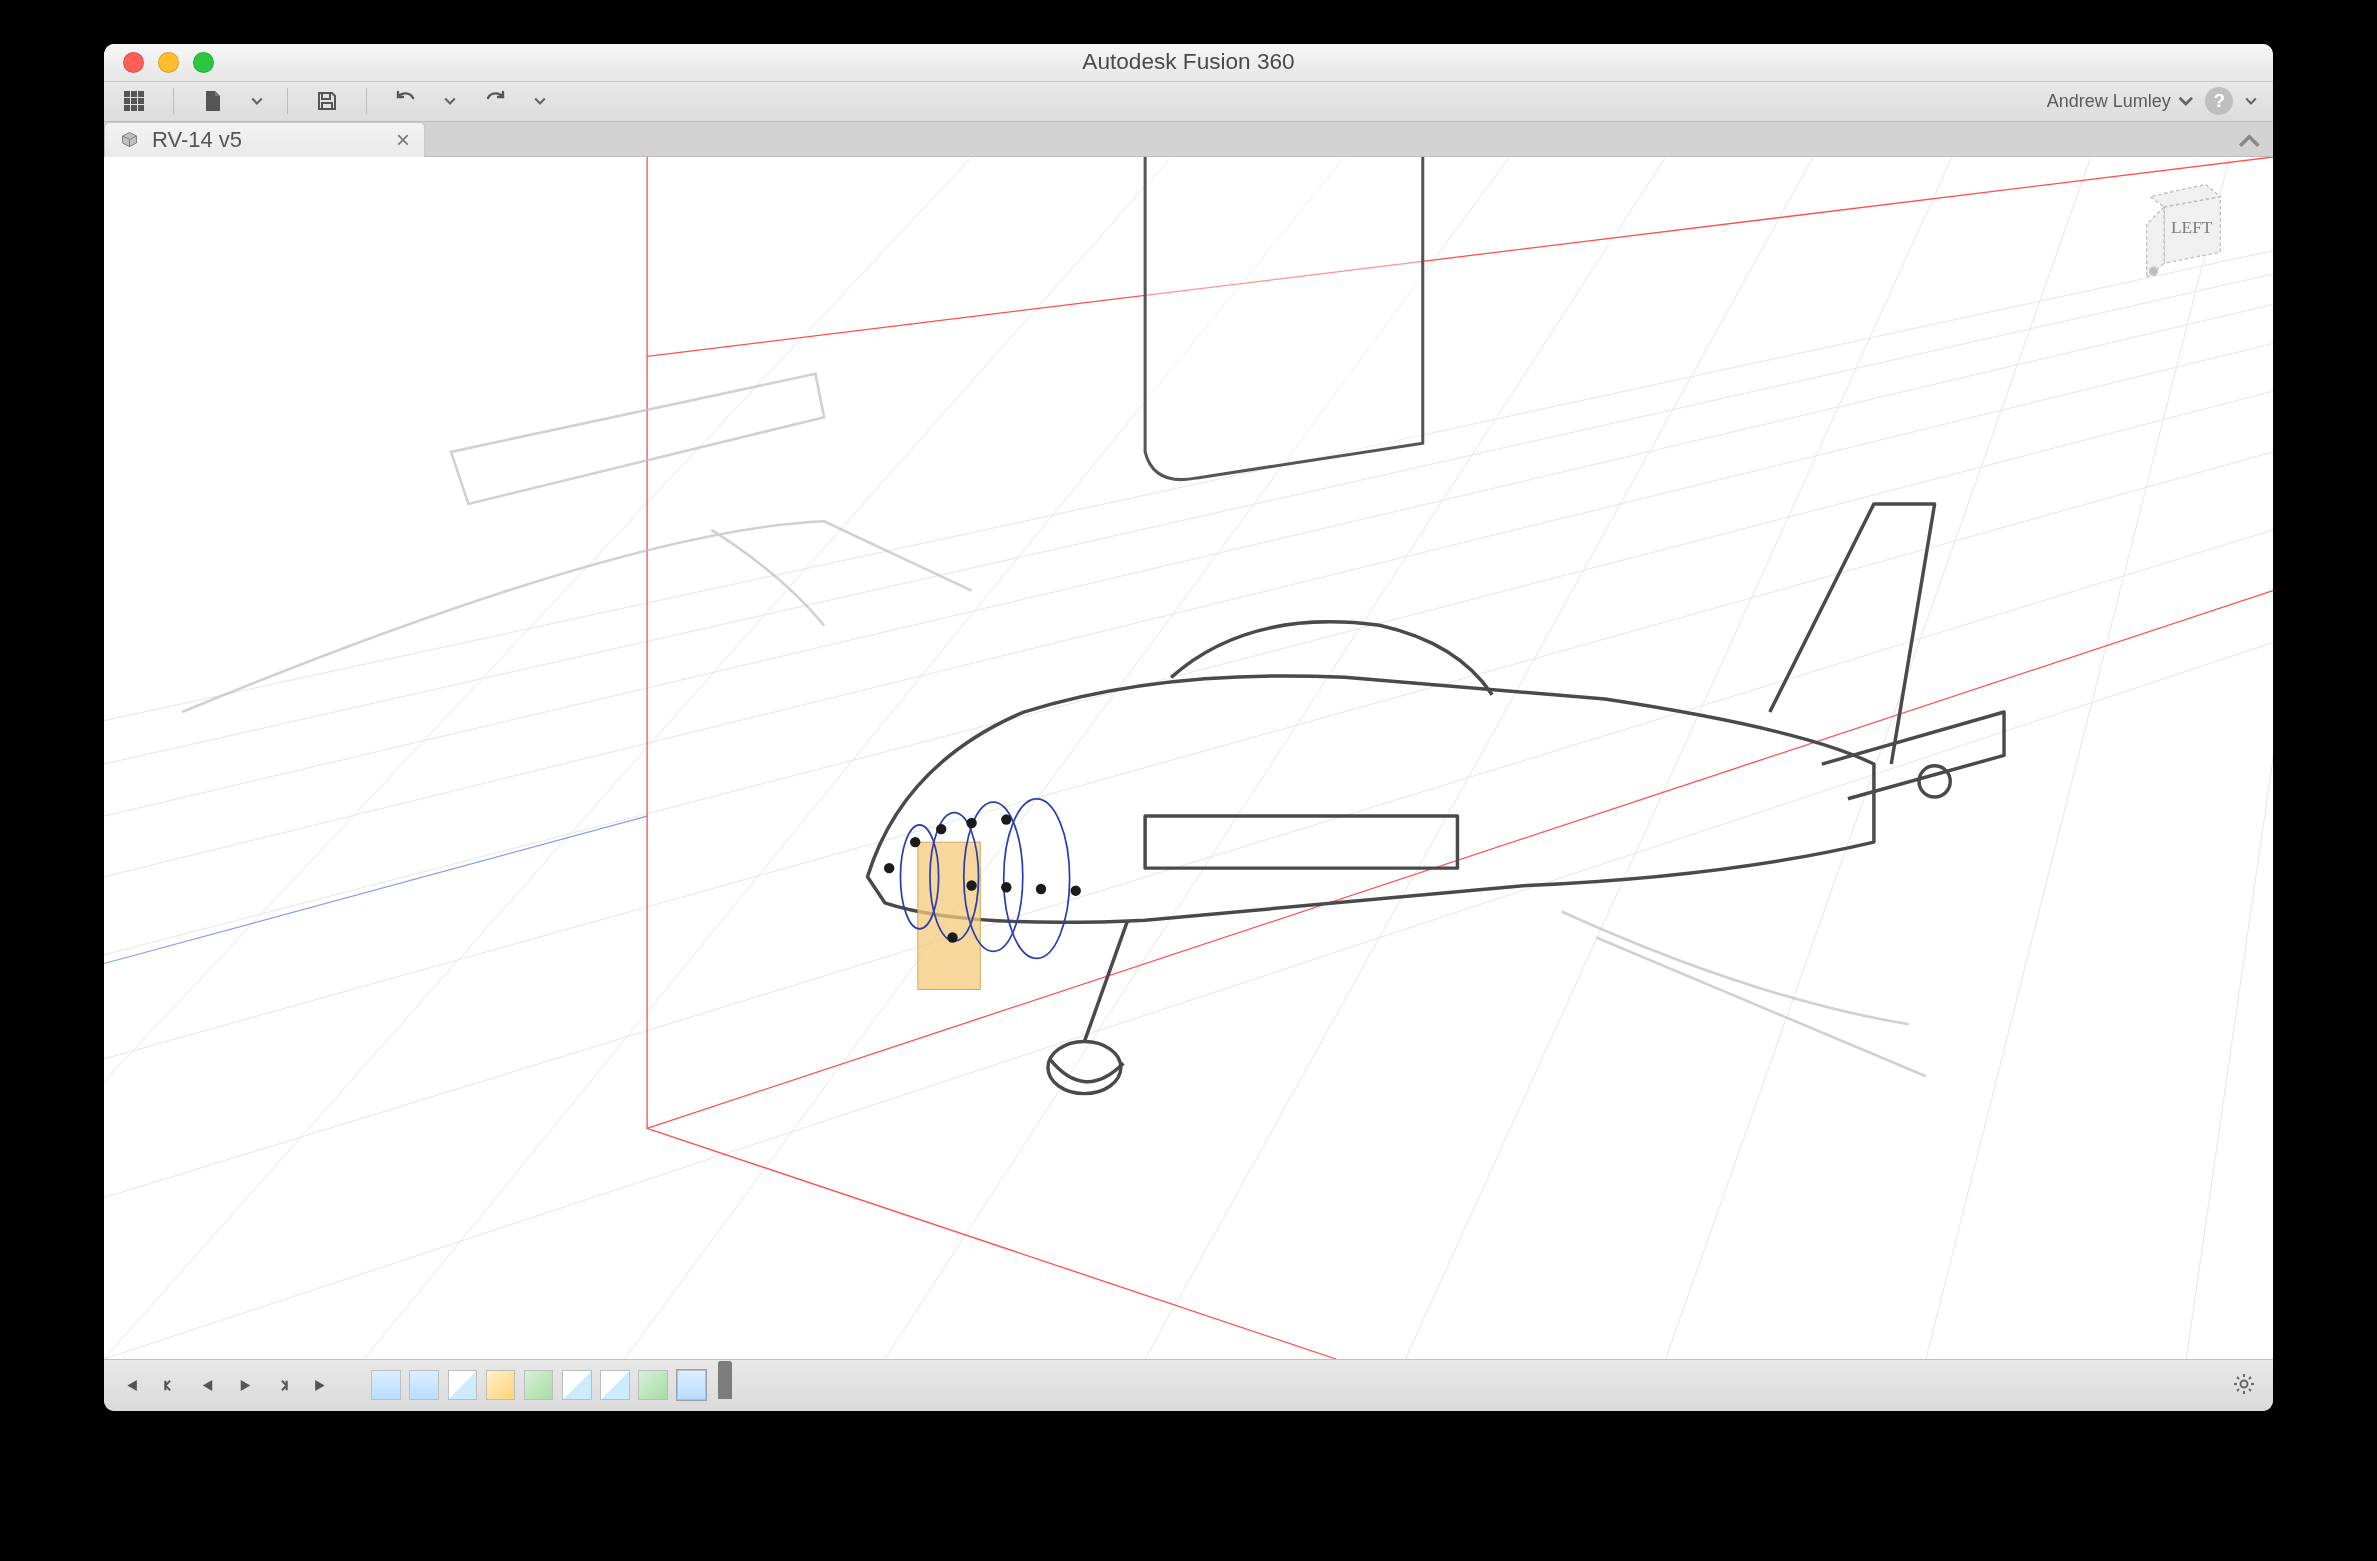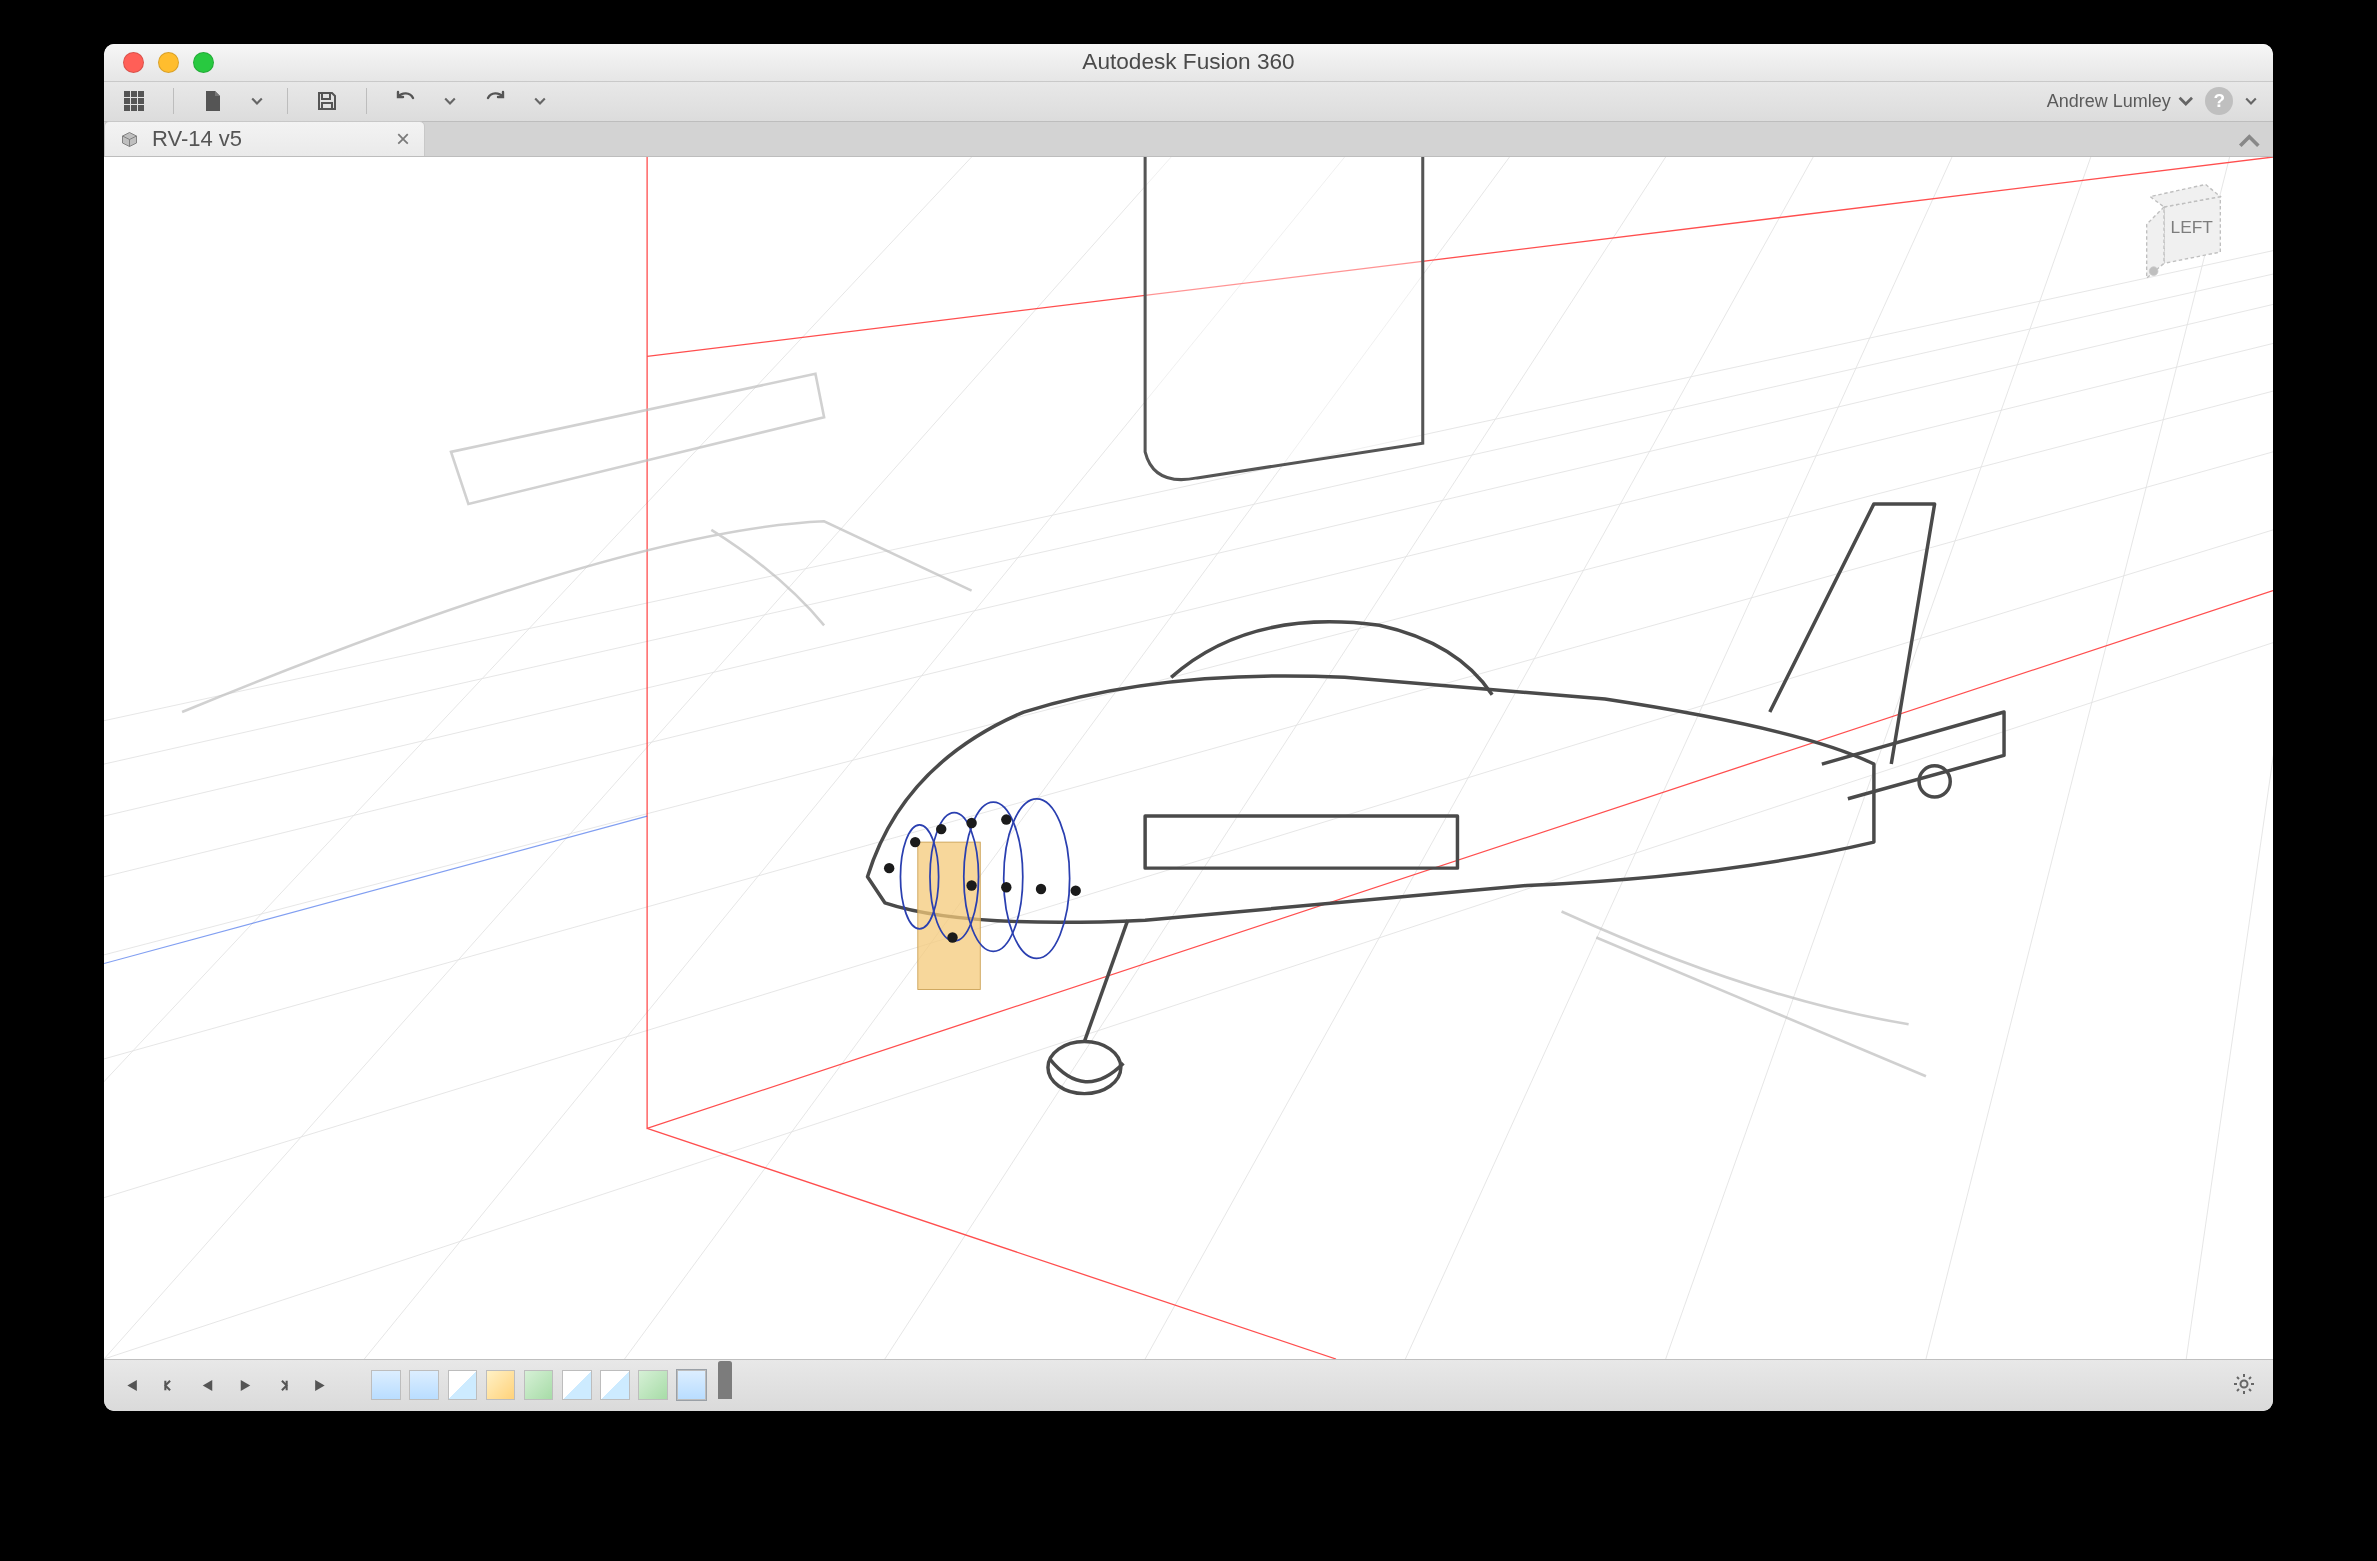--- a/index.html
+++ b/index.html
@@ -54,38 +54,39 @@
   .tb-btn { width: 29.5px; height: 29.5px; display:flex;align-items:center;justify-content:center;color:#555;cursor:pointer;}
   .tb-btn svg { width: 24px; height: 24px; }
   .tb-sep { width:0.9px;height:26px;background:#bdbdbd; }
   .toolbar-right { margin-left:auto; display:flex; align-items:center; gap:12px; }
   .user-chip { font-size:18px;color:#5b5b5b;display:flex;align-items:center;gap:7px; }
   .user-chip svg { width:15.6px;height:15.6px; }
   .help-btn { width:28px;height:28px;border-radius:50%;background:#bfbfbf;color:#fff;display:flex;align-items:center;justify-content:center;font-weight:bold;font-size:19px; }
   
   .tabstrip {
     height: 35px; background:#d3d3d3; border-bottom:0.9px solid #bdbdbd;
-    display:flex;align-items:center; flex:0 0 auto;position:relative;
+    display:flex;align-items:flex-start; flex:0 0 auto;position:relative;
   }
   .tab {
     height:35px; min-width:321px;
     background:linear-gradient(#f3f3f3,#eaeaea);
     border:0.9px solid #c8c8c8;border-bottom:none;
     border-radius:5.2px 5.2px 0 0;
     display:flex;align-items:center;gap:12px;
     padding:0 14px;font-size:22px;color:#555;
   }
   .tab .close { margin-left:auto;color:#7a7a7a;font-size:24px;line-height:1; }
   .tab svg{width:21px;height:21px;}
   .collapse-arrow{ position:absolute; right:12px; top:8.7px; color:#8a8a8a; }
   .collapse-arrow svg{width:22.6px;height:22.6px;transform:rotate(180deg);}
   
   .canvas {
     flex:1; position:relative; overflow:hidden;
     background:#fff;
+    font-family:Liberation Serif, serif;
   }
   .canvas svg.scene { position:absolute; inset:0; width:100%; height:100%; }
   .viewcube {
     position:absolute; right:31px; top:24px;
     width:104px;height:104px;
   }
   
   .timeline {
     height:52px;background:linear-gradient(#e8e8e8,#dadada);border-top:0.9px solid #bfbfbf;
     display:flex;align-items:center;gap:8.7px;padding:0 12px;flex:0 0 auto;position:relative;

